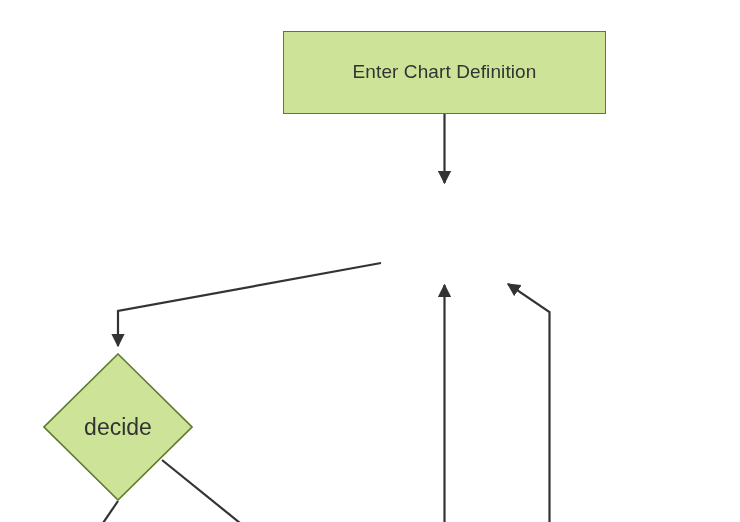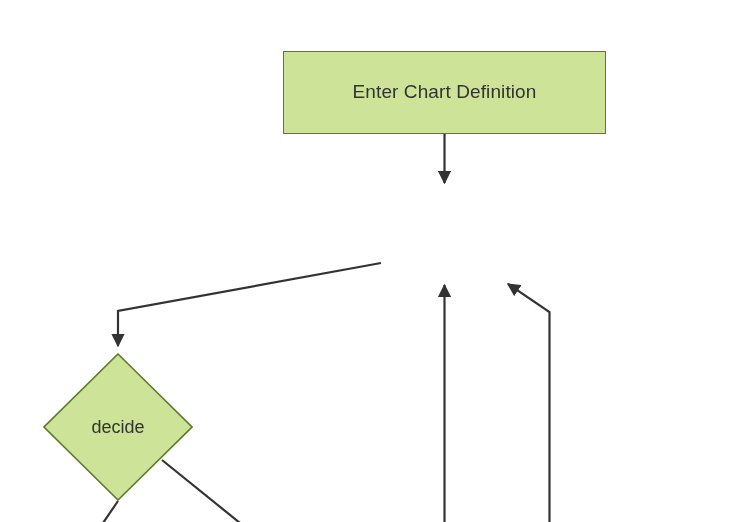--- a/index.html
+++ b/index.html
@@ -27,21 +27,20 @@
   }
   .node {
     position: absolute;
     box-sizing: border-box;
     display: flex;
     align-items: center;
     justify-content: center;
     color: #333333;
     text-align: left;
     z-index: 2;
-    margin-top: 20px;
   }
   .node-rect {
     background: #cde498;
     border: 1.4px solid #5f7a2e;
     border-radius: 0;
   }
   .node-round {
     background: #cde498;
     border: 1.4px solid #5f7a2e;
     border-radius: 10px;
@@ -59,21 +58,21 @@
   }
   .diamond-label {
     position: absolute;
     left: 0;
     top: 0;
     width: 100%;
     height: 100%;
     display: flex;
     align-items: center;
     justify-content: center;
-    font-size: 18px;
+    font-size: 23px;
     color: #333333;
     white-space: nowrap;
     pointer-events: none;
   }
 </style>
 </head>
 <body>
 
 <div id="canvas">
 

